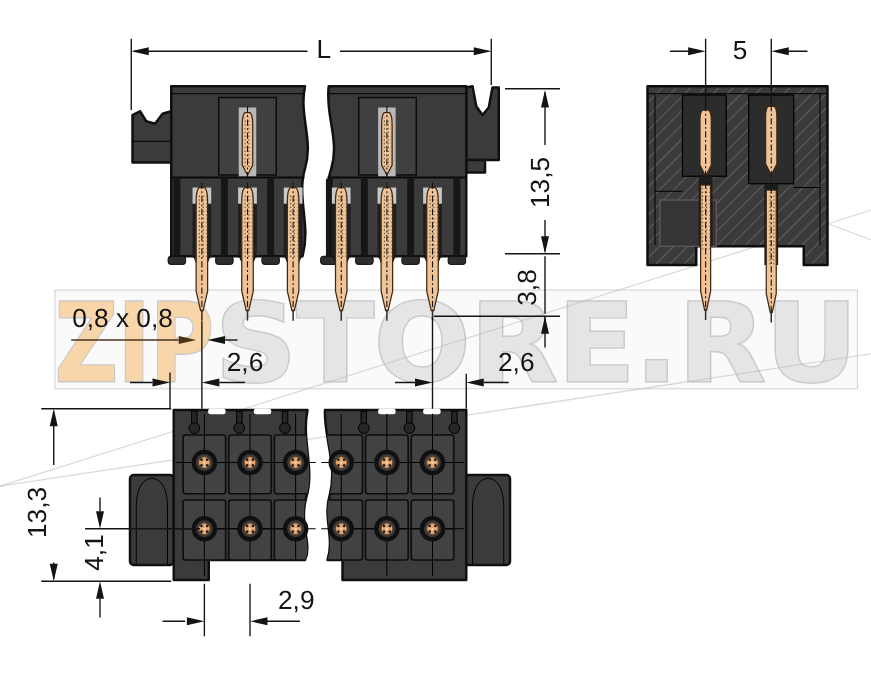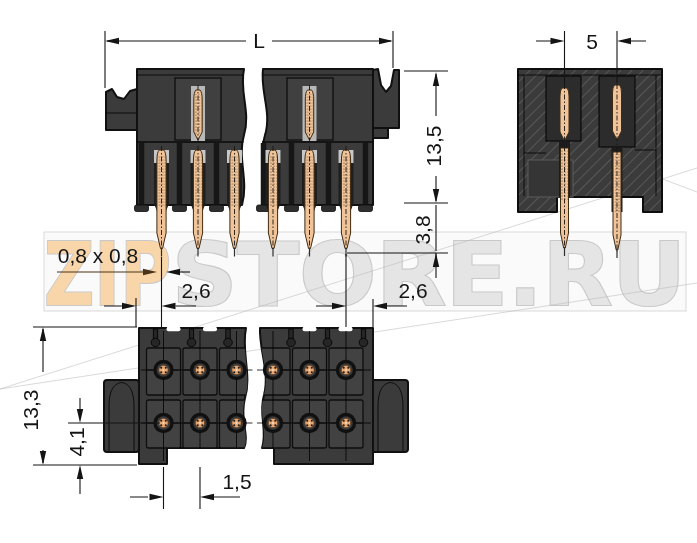--- a/index.html
+++ b/index.html
@@ -403,14 +403,14 @@
 
 <span class="dim-label" style="left:259px;top:40px;">L</span>
 <span class="dim-label" style="left:592px;top:41px;">5</span>
 <span class="dim-label rot" style="left:433px;top:146px;">13,5</span>
 <span class="dim-label rot" style="left:422px;top:230px;">3,8</span>
 <span class="dim-label" style="left:98px;top:255px;">0,8 x 0,8</span>
 <span class="dim-label" style="left:196px;top:290px;">2,6</span>
 <span class="dim-label" style="left:413px;top:290px;">2,6</span>
 <span class="dim-label rot" style="left:30px;top:410px;">13,3</span>
 <span class="dim-label rot" style="left:76px;top:442px;">4,1</span>
-<span class="dim-label" style="left:237px;top:481px;">1,5</span>
+<span class="dim-label" style="left:237px;top:481px;">2,9</span>
 </div>
 
 </body></html>

